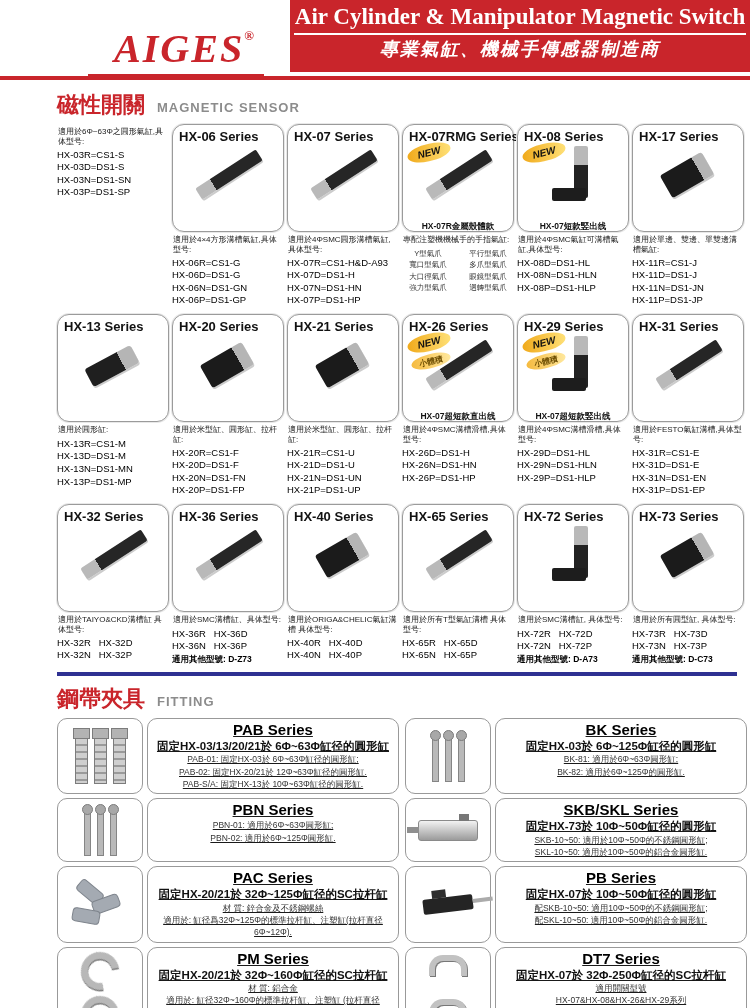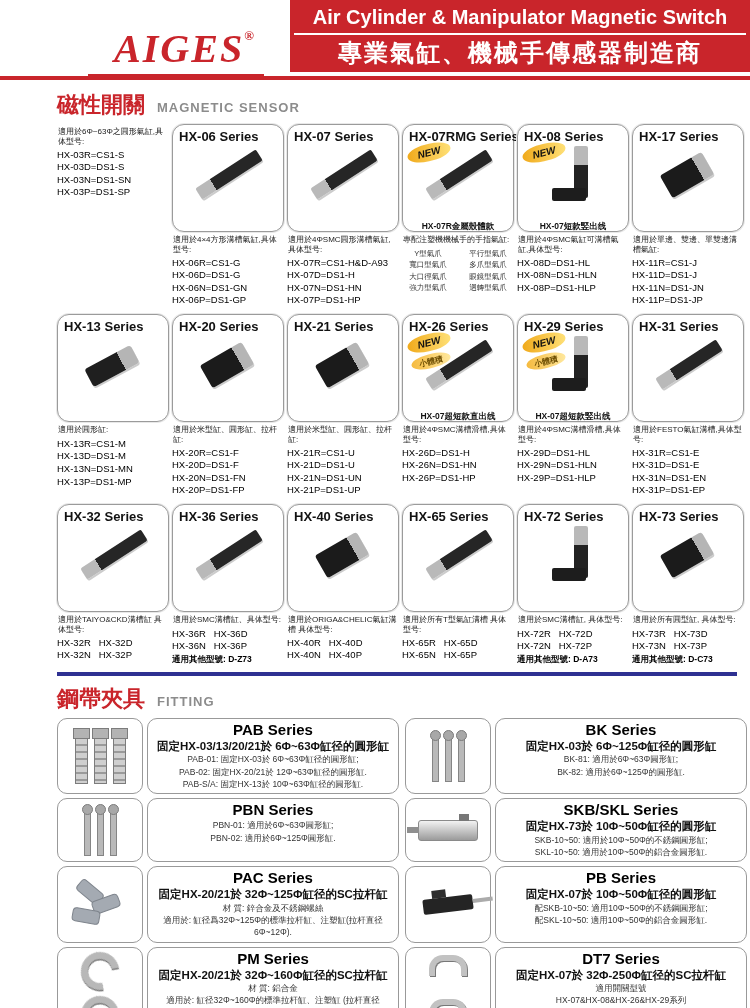--- a/index.html
+++ b/index.html
@@ -7,24 +7,24 @@
        font-family:"Liberation Sans","DejaVu Sans",sans-serif;color:#1a1a1a;}
   
   .header{position:relative;height:82px;}
   .logo-wrap{position:absolute;left:60px;top:16px;width:228px;text-align:center;}
   .logo{font-family:"Liberation Serif","DejaVu Serif",serif;font-weight:bold;font-style:italic;
         font-size:40px;color:#c9252b;letter-spacing:2px;line-height:40px;margin-left:22px;}
   .logo sup{font-size:13px;font-style:normal;vertical-align:22px;}
   .logo-underline{position:absolute;left:28px;top:58px;width:176px;height:6px;background:#c9252b;}
   .banner{position:absolute;left:290px;top:0;width:460px;height:72px;background:#c9252b;
           color:#fff;text-align:center;padding-top:2px;box-sizing:border-box;}
-  .banner-title{font-family:Liberation Sans, sans-serif;font-weight:bold;
-                font-size:20px;line-height:30px;white-space:nowrap;}
+  .banner-title{font-family:Liberation Serif, serif;font-weight:bold;
+                font-size:23px;line-height:30px;white-space:nowrap;}
   .banner-divider{height:2px;background:#fff;margin:1px 4px 2px 4px;}
-  .banner-subtitle{font-size:24px;font-weight:bold;letter-spacing:2px;}
+  .banner-subtitle{font-size:18px;font-weight:bold;letter-spacing:2px;font-style:italic;}
   .header-rule{position:absolute;left:0;top:76px;width:750px;height:4px;background:#c9252b;}
   
   .sec-title{margin:8px 0 4px 57px;display:flex;align-items:baseline;gap:12px;}
   .sec-title .zh{font-family:Liberation Serif, serif;font-weight:bold;
                  font-size:22px;color:#c9252b;}
   .sec-title .en{font-size:13px;font-weight:bold;color:#8c8c8c;letter-spacing:1px;}
   
   .grid{display:grid;grid-template-columns:repeat(6,112px);column-gap:3px;row-gap:6px;
         margin-left:57px;}
   .card{width:112px;}
@@ -63,21 +63,21 @@
   .card-extra{font-size:8.5px;font-weight:bold;color:#000;margin-top:1px;}
   
   .blue-rule{margin:6px 0 0 57px;width:680px;height:4px;background:#2e3192;}
   .fit-grid{display:grid;grid-template-columns:342px 342px;column-gap:6px;row-gap:4px;
             margin-left:57px;}
   .fit-item{display:flex;gap:4px;align-items:stretch;}
   .fit-thumb{width:86px;flex:none;border:1.5px solid #999;border-radius:10px;background:#fff;
              display:flex;align-items:center;justify-content:center;gap:6px;flex-wrap:wrap;
              padding:4px;box-sizing:border-box;}
   .fit-text{flex:1;border:1.5px solid #999;border-radius:10px;padding:2px 6px 3px 6px;
-            text-align:center;box-sizing:border-box;}
+            text-align:center;box-sizing:border-box;text-decoration:underline;}
   .fit-name{font-size:15px;font-weight:bold;color:#000;line-height:1.2;}
   .fit-sub{font-size:11.5px;font-weight:bold;color:#111;line-height:1.25;}
   .fit-line{font-size:8.5px;color:#333;line-height:1.45;}
   
   .straps3 .t-el{width:11px;height:44px;border:1px solid #7c7c7c;margin-top:10px;
       background:repeating-linear-gradient(180deg,#cfcfcf 0 5px,#9a9a9a 5px 7px);position:relative;}
   .straps3 .t-el::before{content:'';position:absolute;top:-11px;left:-3px;width:15px;height:9px;
       background:#b3b3b3;border:1px solid #7c7c7c;}
   .pins3 .t-el{width:5px;height:42px;background:#b9b9b9;border:1px solid #858585;margin-top:8px;
       position:relative;}

